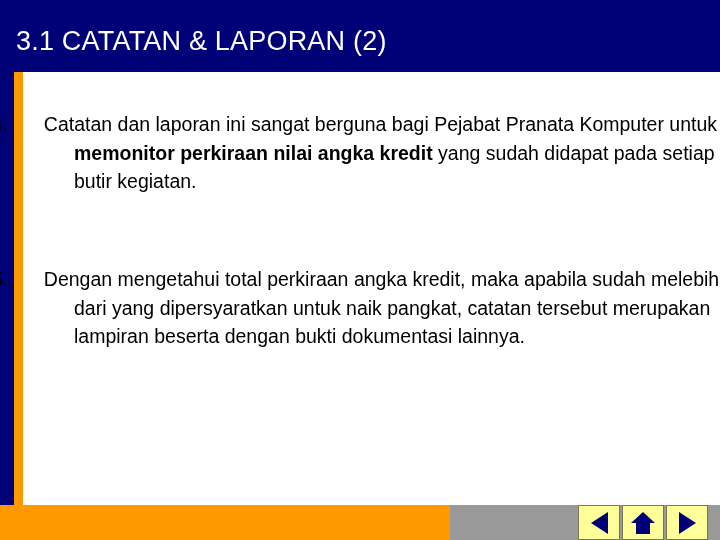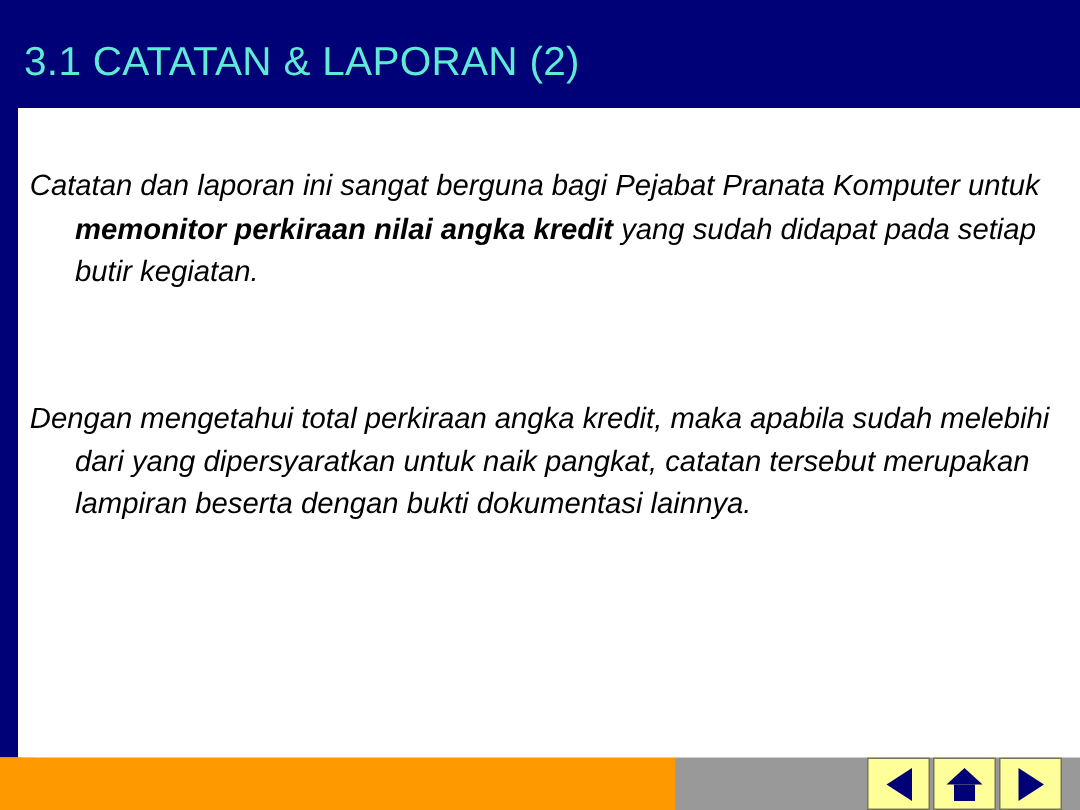--- a/index.html
+++ b/index.html
@@ -43,36 +43,35 @@
     left: 0;
     top: 0;
     width: 720px;
     height: 72px;
     background: #000077;
   }
   .title-text {
     position: absolute;
     left: 16px;
     top: 26px;
-    color: #5eead4;
+    color: #ffffff;
     font-size: 27px;
     font-weight: normal;
     letter-spacing: 0.2px;
     white-space: nowrap;
     font-family: "Liberation Sans", sans-serif;
   }
   
   .body-area {
     position: absolute;
-    left: 12px;
+    left: 36px;
     top: 72px;
     width: 589px;
     height: 433px;
     background: #ffffff;
-    font-style: italic;
   }
   .para {
     position: absolute;
     color: #000000;
     font-size: 19.5px;
     line-height: 28.5px;
     font-family: "Liberation Sans", sans-serif;
   }
   .para-1 {
     left: -3px;

